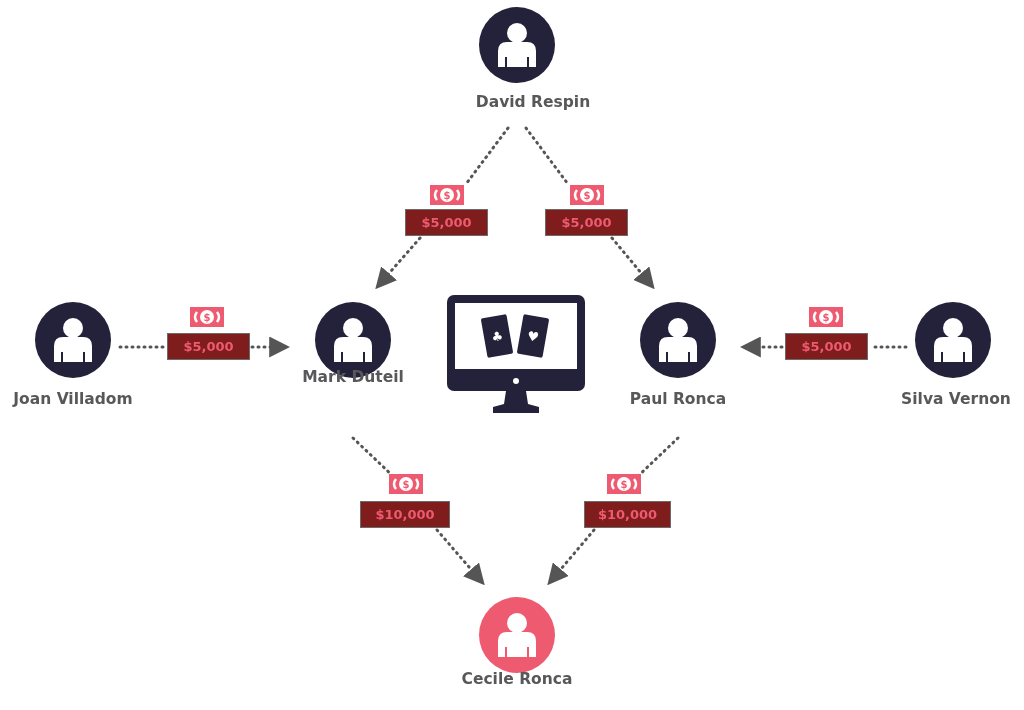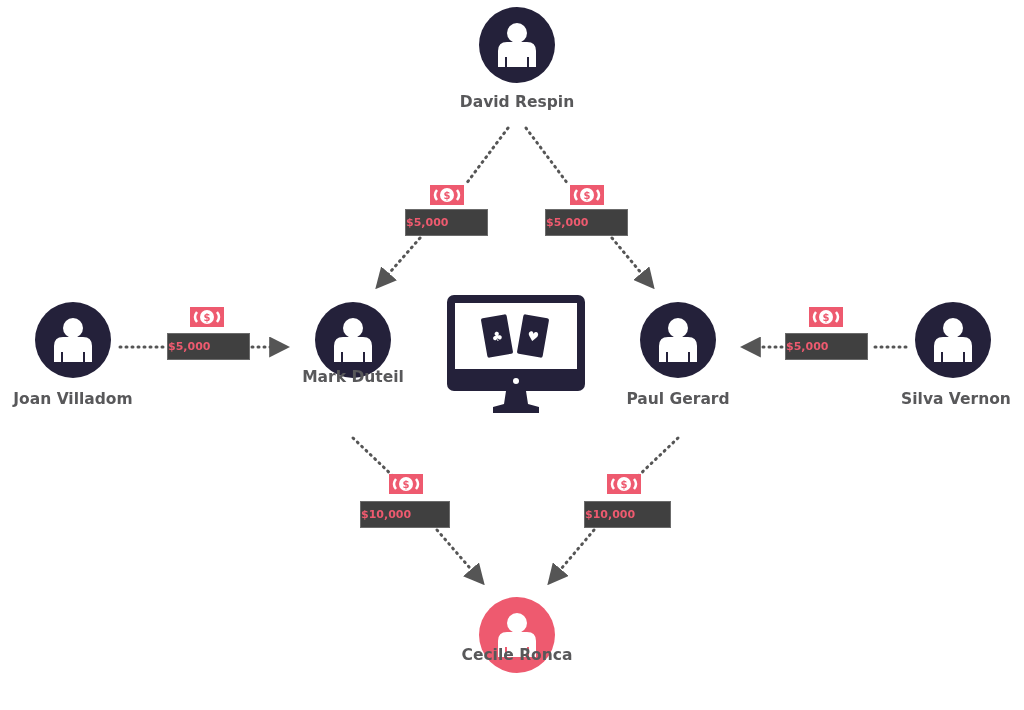--- a/index.html
+++ b/index.html
@@ -1,19 +1,19 @@
 <!DOCTYPE html>
 <html><head>
   <meta charset="utf-8">
   <style>
     html, body { margin: 0; padding: 0; background: #ffffff; }
     body { width: 1024px; height: 710px; position: relative; overflow: hidden; font-family: "DejaVu Sans", "Liberation Sans", sans-serif; }
     #diagram { position: absolute; left: 0; top: 0; width: 1024px; height: 710px; }
     .label { position: absolute; width: 200px; text-align: center; font-weight: bold; font-size: 15.5px; color: #58585a; }
-    .amount { position: absolute; height: 25px; border: 1.5px solid #6b6b6b; background: #404040; color: #ee5a6f; font-weight: bold; font-size: 11px; line-height: 25px; box-sizing: content-box; }
+    .amount { position: absolute; height: 25px; border: 1.5px solid #6b6b6b; background: #7f1d1d; color: #ee5a6f; font-weight: bold; font-size: 13px; line-height: 25px; text-align: center; box-sizing: content-box; }
   </style>
 </head>
 <body>
 
 <svg id="diagram" width="1024" height="710" viewBox="0 0 1024 710" xmlns="http://www.w3.org/2000/svg">
   <defs>
     <marker id="arrow" viewBox="0 0 10 10" refX="8" refY="5" markerWidth="7" markerHeight="7" orient="auto-start-reverse">
       <path d="M0,0 L10,5 L0,10 z" fill="#555"></path>
     </marker>
     <g id="user-glyph">
@@ -87,25 +87,25 @@
   </g>
 
   <use href="#bill-glyph" x="447" y="195"></use>
   <use href="#bill-glyph" x="587" y="195"></use>
   <use href="#bill-glyph" x="207" y="317"></use>
   <use href="#bill-glyph" x="826" y="317"></use>
   <use href="#bill-glyph" x="406" y="484"></use>
   <use href="#bill-glyph" x="624" y="484"></use>
 </svg>
 
-<div class="label" style="left:417px; top:93px;">David Respin</div>
+<div class="label" style="left:433px; top:93px;">David Respin</div>
 <div class="label" style="left:-27px; top:390px;">Joan Villadom</div>
 <div class="label" style="left:253px; top:368px;">Mark Duteil</div>
-<div class="label" style="left:578px; top:390px;">Paul Gerard</div>
+<div class="label" style="left:578px; top:390px;">Paul Ronca</div>
 <div class="label" style="left:856px; top:390px;">Silva Vernon</div>
-<div class="label" style="left:417px; top:646px;">Cecile Ronca</div>
+<div class="label" style="left:417px; top:670px;">Cecile Ronca</div>
 
 <div class="amount" style="left:405px; top:209px; width:81px;">$5,000</div>
 <div class="amount" style="left:545px; top:209px; width:81px;">$5,000</div>
 <div class="amount" style="left:167px; top:333px; width:81px;">$5,000</div>
 <div class="amount" style="left:785px; top:333px; width:81px;">$5,000</div>
 <div class="amount" style="left:360px; top:501px; width:88px;">$10,000</div>
 <div class="amount" style="left:584px; top:501px; width:85px;">$10,000</div>
 
 </body></html>

